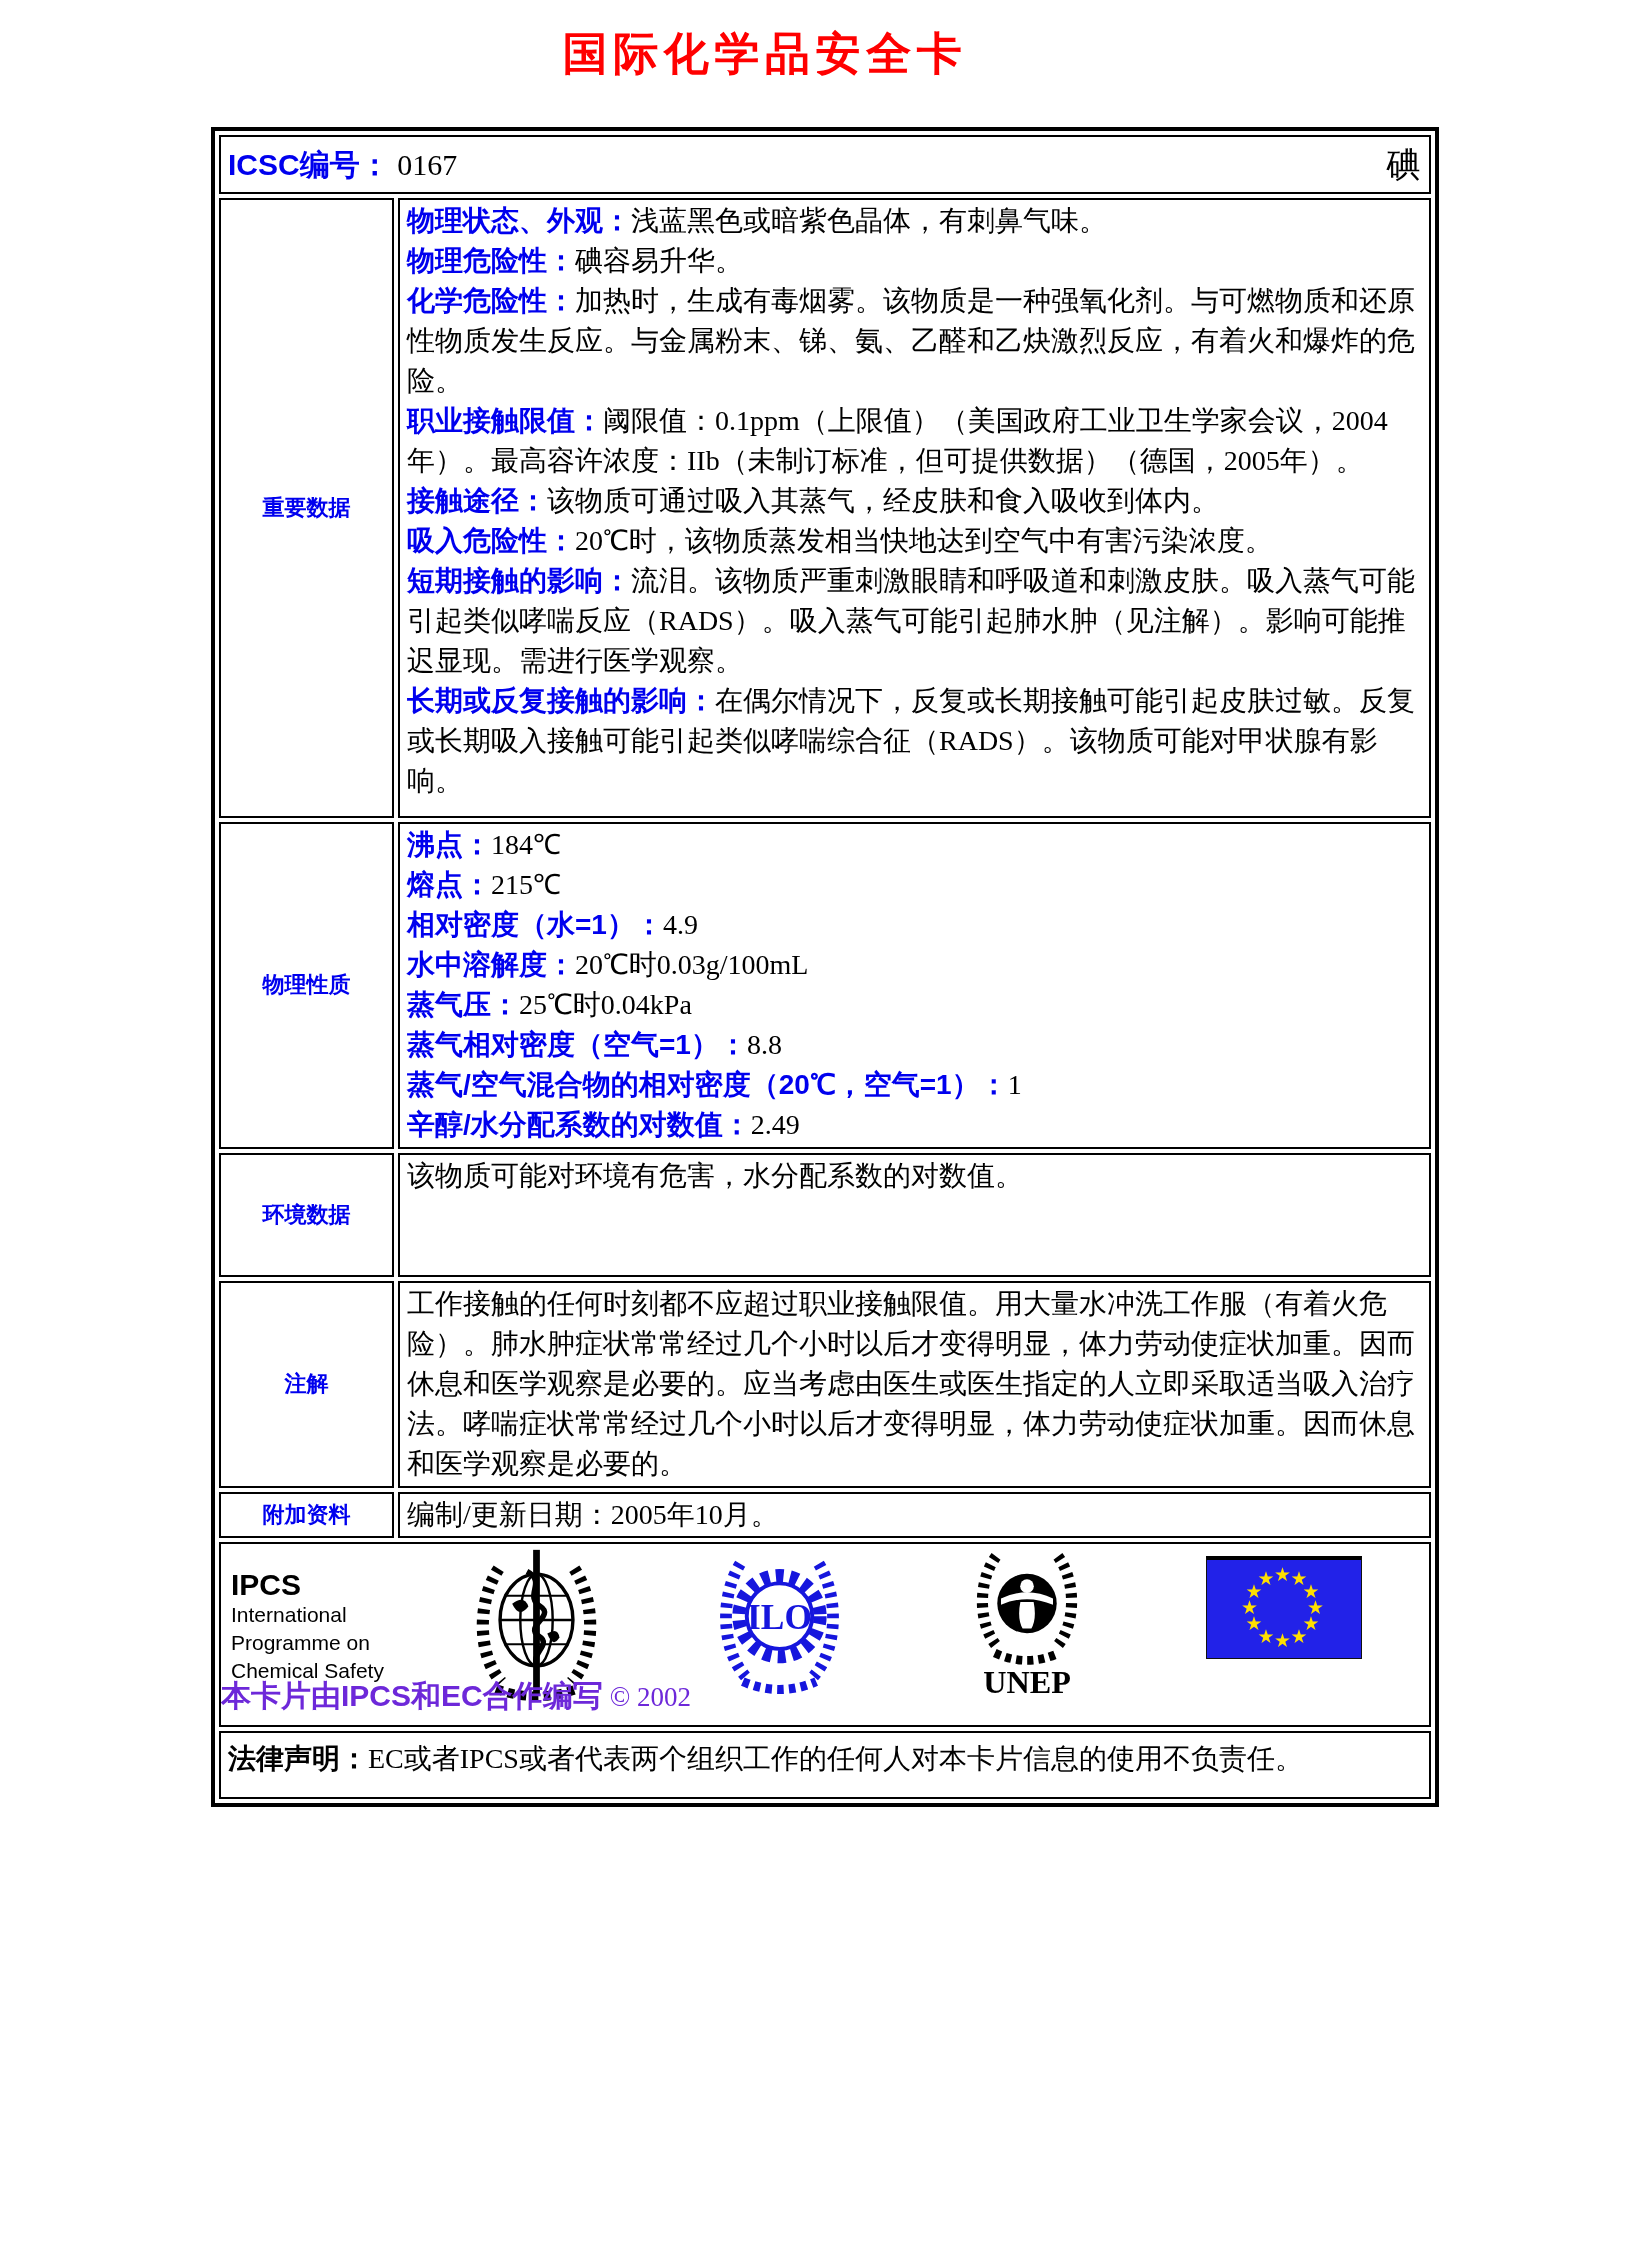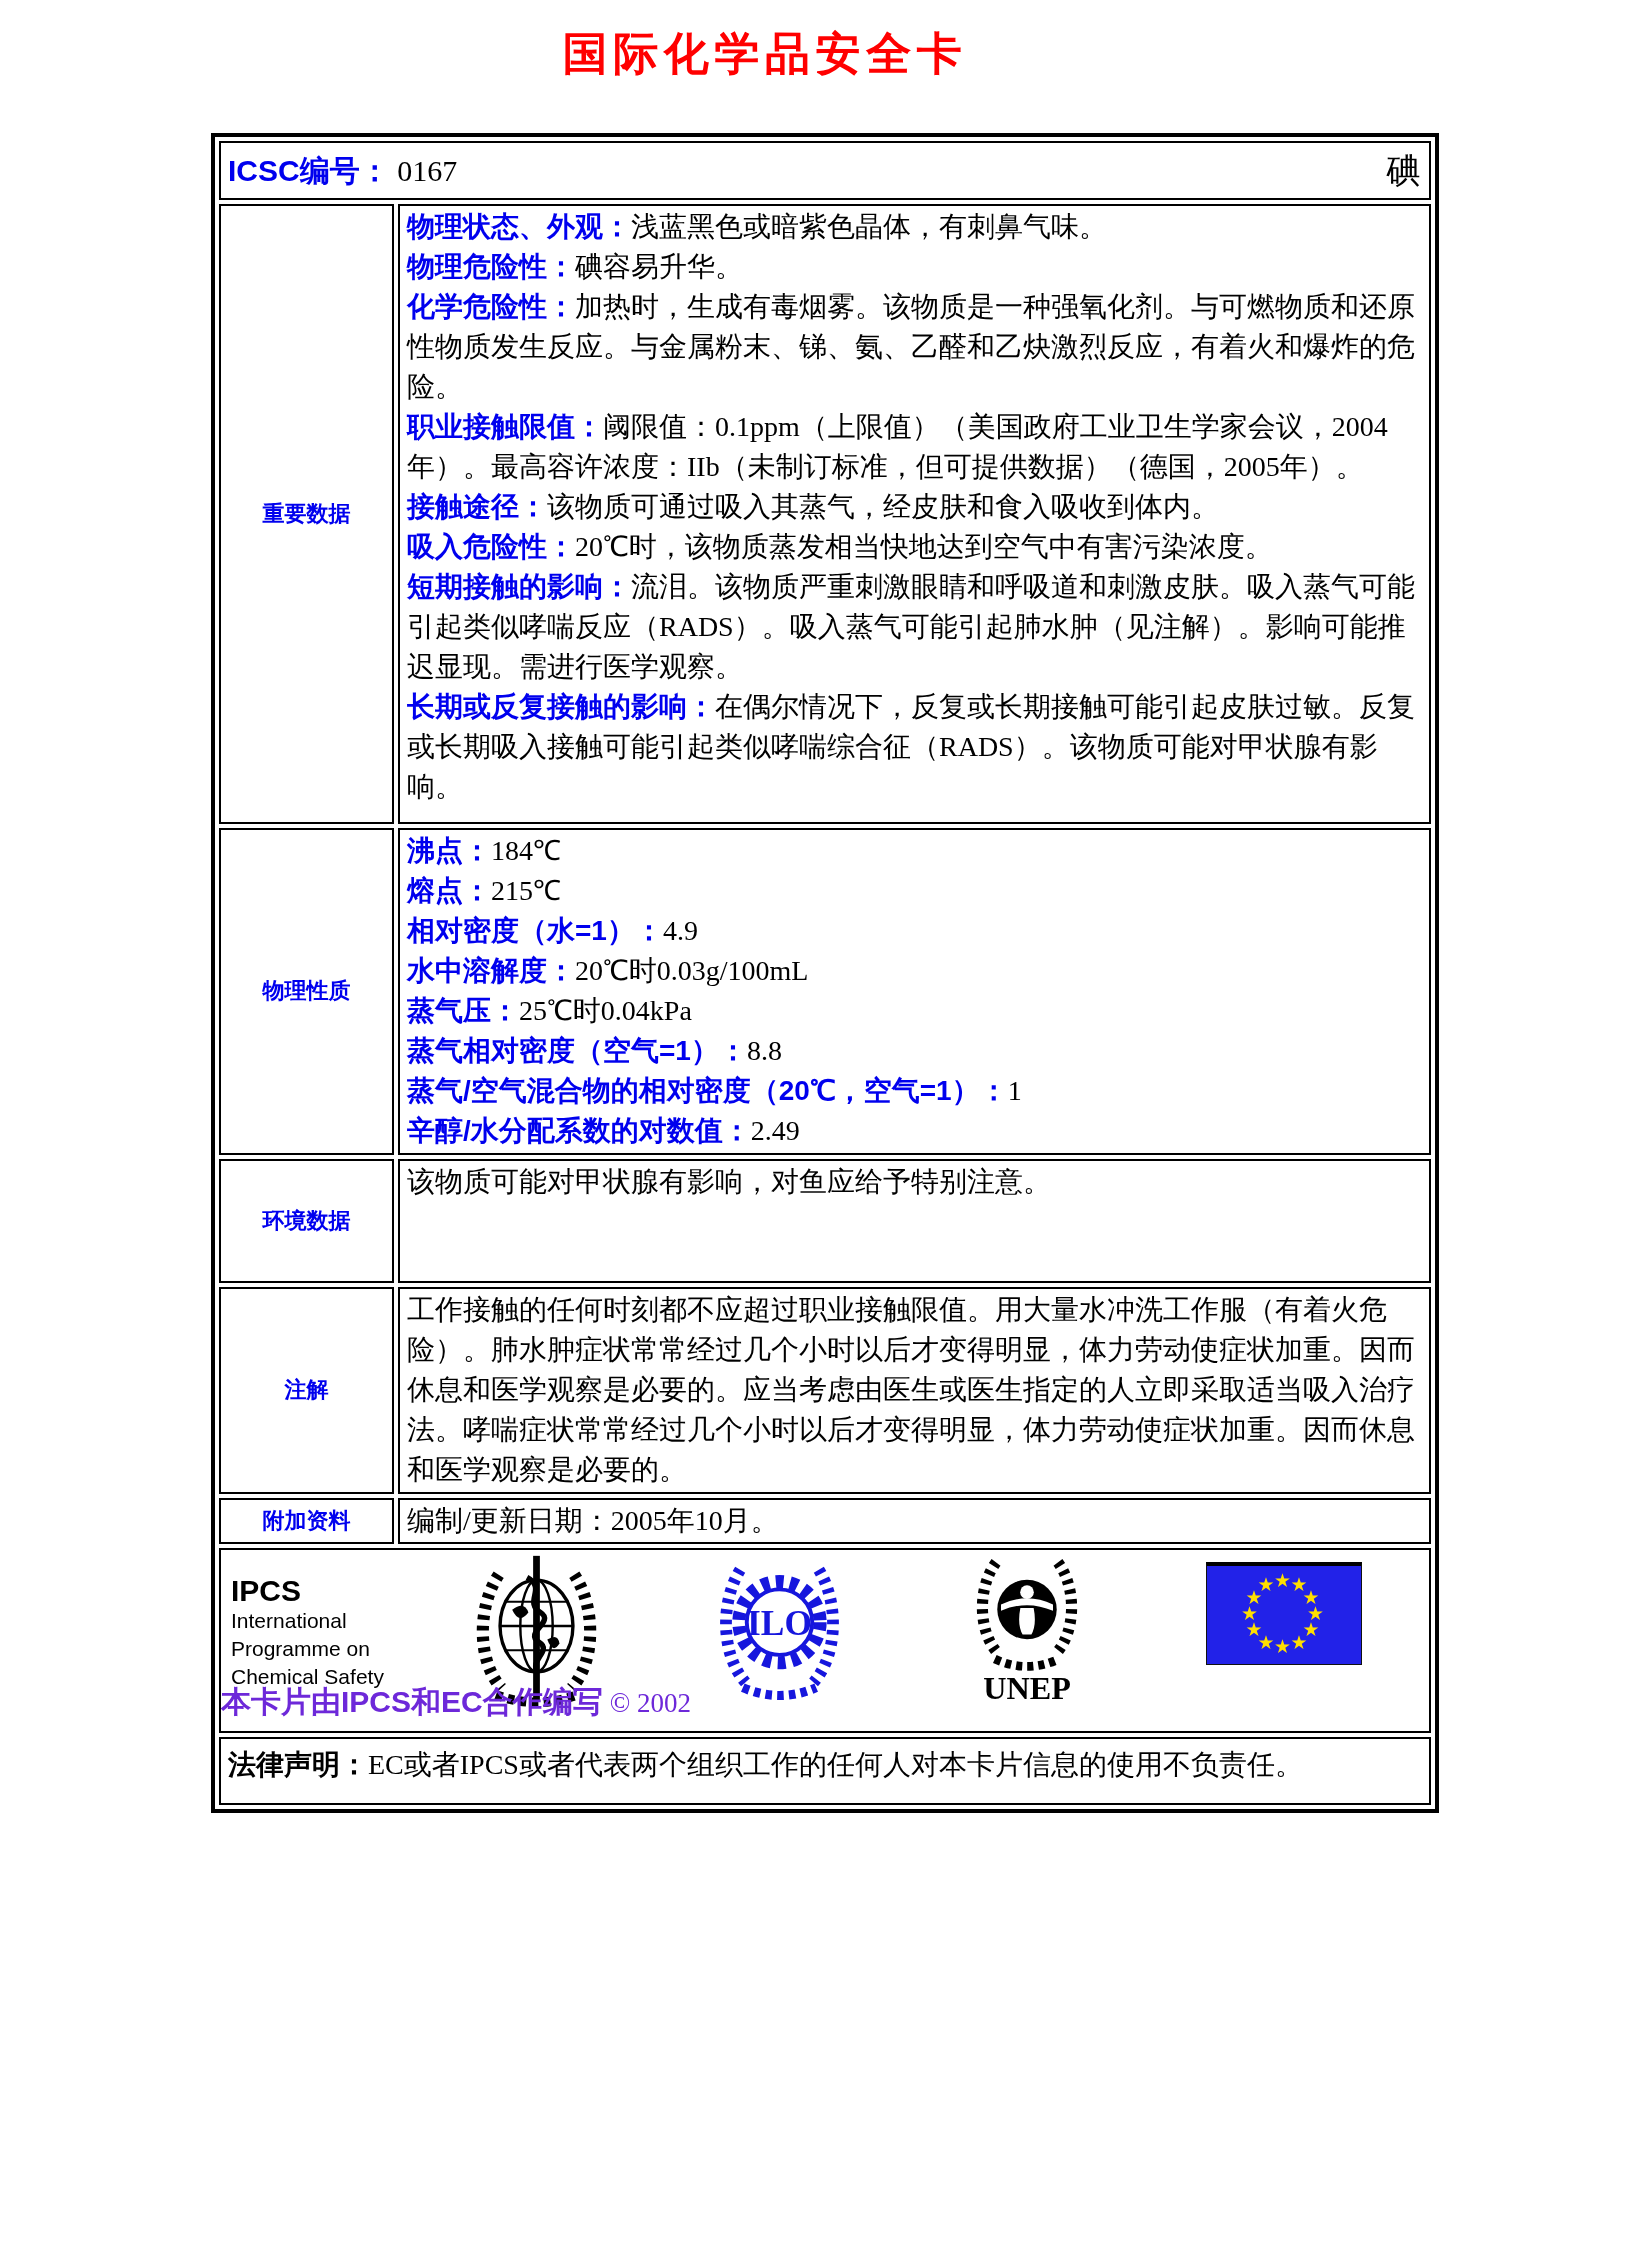--- a/index.html
+++ b/index.html
@@ -13,21 +13,21 @@
   .page-title {
     position: absolute; top: 24px; left: 0; width: 1530px;
     text-align: center;
     font-family: "Liberation Serif", serif;
     font-weight: bold;
     font-size: 45px;
     letter-spacing: 5.6px;
     color: #ff0000;
   }
   table.card {
-    position: absolute; left: 211px; top: 133px;
+    position: absolute; left: 211px; top: 127px;
     width: 1228px;
     table-layout: fixed;
     border-collapse: separate;
     border-spacing: 4.2px;
     border: 4.2px solid #000;
     background: #fff;
   }
   td {
     border: 2.1px solid #000;
     vertical-align: top;
@@ -138,21 +138,21 @@
       <div><span class="k">蒸气压：</span><span class="v">25℃时0.04kPa</span></div>
       <div><span class="k">蒸气相对密度（空气=1）：</span><span class="v">8.8</span></div>
       <div><span class="k">蒸气/空气混合物的相对密度（20℃，空气=1）：</span><span class="v">1</span></div>
       <div><span class="k">辛醇/水分配系数的对数值：</span><span class="v">2.49</span></div>
     </td>
   </tr>
 
   <tr>
     <td class="rowlbl h-env">环境数据</td>
     <td>
-      <div class="v">该物质可能对甲状腺有影响，对鱼应给予特别注意。</div>
+      <div class="v">该物质可能对环境有危害，水分配系数的对数值。</div>
     </td>
   </tr>
 
   <tr>
     <td class="rowlbl h-note">注解</td>
     <td>
       <div class="v">工作接触的任何时刻都不应超过职业接触限值。用大量水冲洗工作服（有着火危险）。肺水肿症状常常经过几个小时以后才变得明显，体力劳动使症状加重。因而休息和医学观察是必要的。应当考虑由医生或医生指定的人立即采取适当吸入治疗法。哮喘症状常常经过几个小时以后才变得明显，体力劳动使症状加重。因而休息和医学观察是必要的。</div>
     </td>
   </tr>
 

